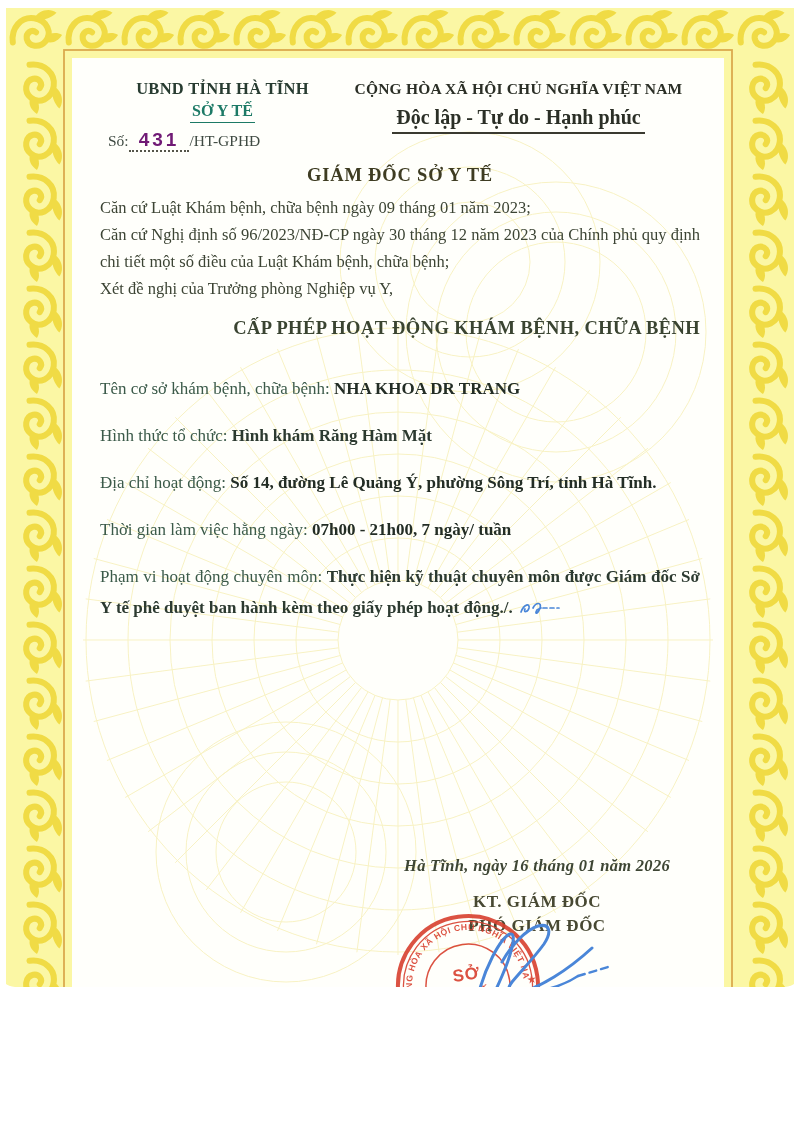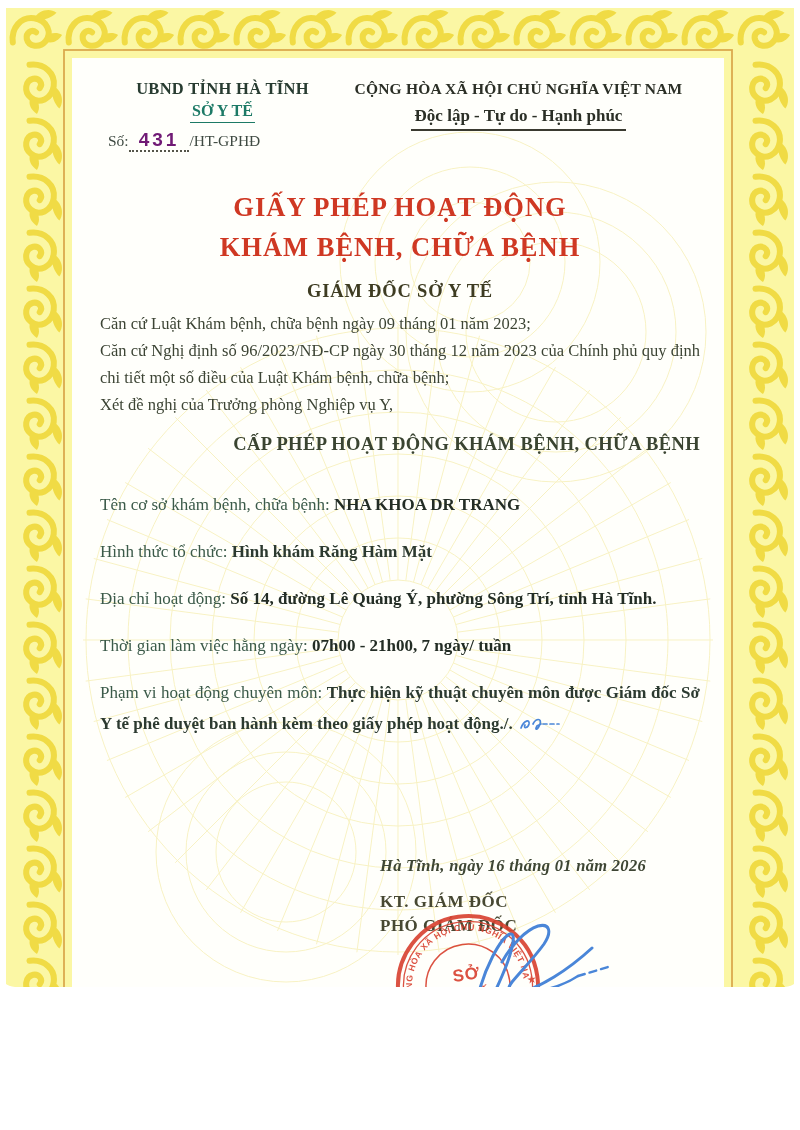--- a/index.html
+++ b/index.html
@@ -34,40 +34,40 @@
   .hdr{display:flex;justify-content:space-between;}
   .hdr-left{width:245px;text-align:center;}
   .hdr-right{width:335px;text-align:center;margin-right:14px;}
   .hl1{font-weight:bold;font-size:16.5px;color:#283c31;line-height:22px;letter-spacing:.3px;}
   .hl2{display:inline-block;font-weight:bold;font-size:16px;color:var(--header-teal);
        border-bottom:1.6px solid var(--header-teal);line-height:21px;padding:0 2px 1px;}
   .so-line{text-align:left;font-size:15.5px;color:#3f4a42;margin-top:6px;padding-left:8px;}
   .dots{border-bottom:2px dotted #55554a;font-weight:bold;font-size:19px;color:#701a75;
         padding:0 10px;letter-spacing:3px;font-family:"Liberation Sans",sans-serif;}
   .hr1{font-weight:bold;font-size:15.5px;color:#2b2f26;line-height:22px;letter-spacing:.2px;}
-  .hr2{display:inline-block;font-weight:bold;font-size:17px;color:#2b2f26;margin-top:6px;
+  .hr2{display:inline-block;font-weight:bold;font-size:20px;color:#2b2f26;margin-top:6px;
        border-bottom:2px solid #3a3a30;padding:0 4px 3px;}
 
   .doc-title{text-align:center;margin-top:36px;font-weight:bold;font-size:26.5px;
              color:var(--accent-red);line-height:40px;letter-spacing:1px;}
   .issuer{text-align:center;margin-top:14px;font-weight:bold;font-size:18.5px;
           color:var(--olive);letter-spacing:.8px;}
   .pre{margin-top:0;font-size:16.5px;line-height:27px;color:#3c4434;text-align:justify;}
   .pre:first-of-type{margin-top:8px;}
   .decision{text-align:right;margin-top:16px;font-weight:bold;font-size:18.5px;
             color:#3a4431;letter-spacing:.4px;}
   .field{margin-top:16px;font-size:17px;line-height:31px;text-align:justify;}
   .f-first{margin-top:34px;}
   .flabel{color:var(--label-green);}
   .fvalue{font-weight:bold;color:var(--value-dark);}
   .fvalue-med{font-weight:bold;color:#2c3a30;}
   .pen-mark{display:inline-block;vertical-align:-2px;margin-left:4px;}
   .pen-mark path{stroke:var(--signature-blue);fill:none;stroke-width:1.7;stroke-linecap:round;}
 
-  .sig-block{position:absolute;left:308px;top:798px;width:330px;}
+  .sig-block{position:absolute;left:300px;top:798px;width:330px;text-align:center;}
   .dateline{font-style:italic;font-weight:bold;font-size:16.5px;color:#3e4634;letter-spacing:.3px;}
   .sig-title{font-weight:bold;font-size:17px;color:#474832;line-height:24px;letter-spacing:.5px;}
   .sig-title.first{margin-top:14px;}
   .signer{margin-top:86px;font-weight:bold;font-size:18px;color:#253726;letter-spacing:1px;}
 
   .seal{position:absolute;left:382px;top:900px;z-index:2;opacity:.9;}
   .seal .ring{fill:none;stroke:var(--seal-red);}
   .seal text{fill:var(--seal-red);font-family:"Liberation Sans",sans-serif;}
   .seal .arc-text{font-size:8.6px;font-weight:bold;letter-spacing:.6px;}
   .seal .center-text{font-size:17px;font-weight:bold;letter-spacing:1px;text-anchor:middle;}
@@ -233,24 +233,20 @@
         <div class="hl1">UBND TỈNH HÀ TĨNH</div>
         <div><span class="hl2">SỞ Y TẾ</span></div>
         <div class="so-line"><span>Số:</span><span class="dots">431</span><span>/HT-GPHĐ</span></div>
       </div>
       <div class="hdr-right">
         <div class="hr1">CỘNG HÒA XÃ HỘI CHỦ NGHĨA VIỆT NAM</div>
         <span class="hr2">Độc lập - Tự do - Hạnh phúc</span>
       </div>
     </div>
 
-    <div class="doc-title">
-      <div>GIẤY PHÉP HOẠT ĐỘNG</div>
-      <div>KHÁM BỆNH, CHỮA BỆNH</div>
-    </div>
 
     <div class="issuer">GIÁM ĐỐC SỞ Y TẾ</div>
 
     <p class="pre">Căn cứ Luật Khám bệnh, chữa bệnh ngày 09 tháng 01 năm 2023;</p>
     <p class="pre">Căn cứ Nghị định số 96/2023/NĐ-CP ngày 30 tháng 12 năm 2023 của Chính phủ quy định chi tiết một số điều của Luật Khám bệnh, chữa bệnh;</p>
     <p class="pre">Xét đề nghị của Trưởng phòng Nghiệp vụ Y,</p>
 
     <div class="decision">CẤP PHÉP HOẠT ĐỘNG KHÁM BỆNH, CHỮA BỆNH</div>
 
     <p class="field f-first"><span class="flabel">Tên cơ sở khám bệnh, chữa bệnh:</span>

